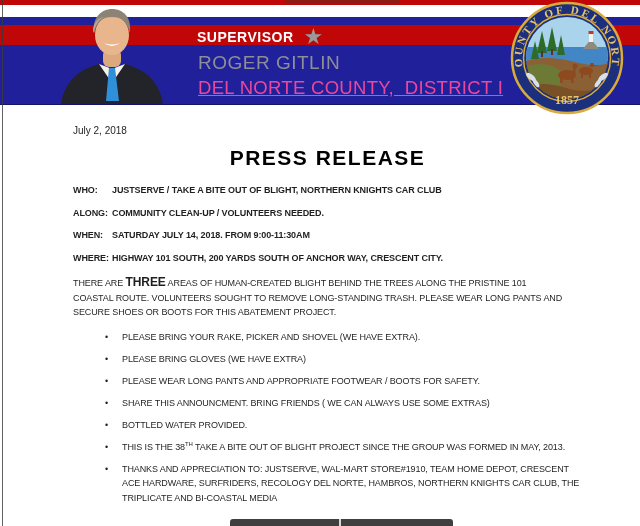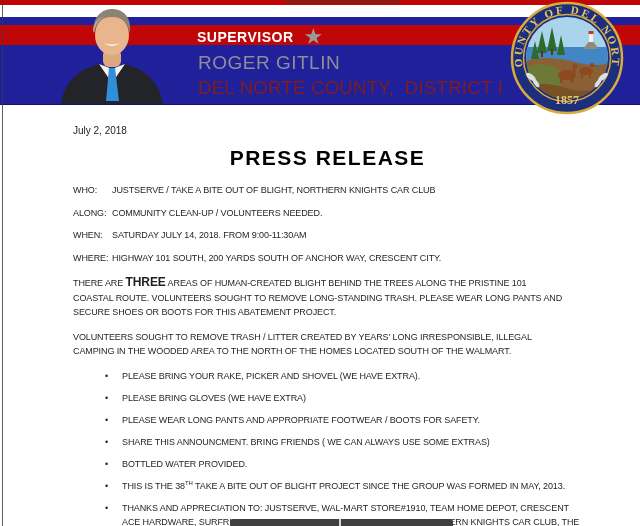--- a/index.html
+++ b/index.html
@@ -18,31 +18,31 @@
   .s3{top:17px;height:8px;background:#20209b;}
   .s4{top:25px;height:20px;background:#c00606;}
   .s5{top:45px;height:59px;background:#20209b;border-bottom:1px solid #14146b;}
   .top-notch{position:absolute;left:285px;top:0;width:115px;height:4px;background:#8e1a12;border-radius:0 0 3px 3px;z-index:6;}
 
   .banner-text{position:absolute;left:197px;top:0;z-index:8;}
   .sup-row{position:absolute;left:0;top:27px;white-space:nowrap;}
   .sup-label{font-size:14px;font-weight:bold;color:#ffffff;letter-spacing:.5px;vertical-align:middle;}
   .star{font-size:22px;color:#9a9a9a;margin-left:10px;vertical-align:middle;line-height:0;}
   .name{position:absolute;left:1px;top:52px;font-size:19px;color:#8e8e96;letter-spacing:.5px;white-space:pre;}
-  .county{position:absolute;left:1px;top:77px;font-size:18.5px;color:#7f1d1d;letter-spacing:.3px;white-space:pre;}
+  .county{position:absolute;left:1px;top:77px;font-size:18.5px;color:#ec4899;letter-spacing:.3px;white-space:pre;text-decoration:underline;}
 
   .photo{position:absolute;left:57px;top:5px;z-index:7;}
   .seal{position:absolute;left:509px;top:1px;z-index:7;}
 
   
   .doc{position:absolute;left:0;top:104px;width:640px;padding:13px 58px 0 73px;box-sizing:border-box;z-index:4;}
   .date{font-size:10px;margin:8px 0 10px 0;}
   .title{font-size:21px;font-weight:bold;letter-spacing:1.5px;text-align:center;margin:10px 0 15px 0;color:#000;}
   .caps{letter-spacing:-0.1px;}
-  .fact-row{font-size:9px;margin-bottom:12.5px;white-space:nowrap;}
+  .fact-row{font-size:9px;margin-bottom:12.5px;white-space:nowrap;font-weight:bold;}
   .fact-label{display:inline-block;width:39px;font-size:9px;}
   .para{font-size:9px;line-height:14.5px;margin:0 16px 10px 0;}
   .three{font-size:12px;font-weight:bold;}
   .bullets{list-style:none;margin:4px 0 0 0;padding:0;}
   .bullets li{position:relative;font-size:9px;line-height:14.5px;padding-left:49px;margin-bottom:7.5px;}
   .bullets li .dot{position:absolute;left:32px;top:0;font-size:9px;}
   sup.th{font-size:6px;vertical-align:super;line-height:0;}
 
   
   .bottom-bar{position:absolute;left:230px;top:519px;width:223px;height:7px;background:#3f3f3f;border-radius:3px 3px 0 0;z-index:20;display:flex;}
@@ -160,21 +160,20 @@
     </div>
     <div class="fact-row caps">
       <span class="fact-label">WHEN:</span><span>SATURDAY JULY 14, 2018. FROM 9:00-11:30AM</span>
     </div>
     <div class="fact-row caps">
       <span class="fact-label">WHERE:</span><span>HIGHWAY 101 SOUTH, 200 YARDS SOUTH OF ANCHOR WAY, CRESCENT CITY.</span>
     </div>
 
     <p class="para caps"><span>THERE ARE </span><span class="three">THREE</span><span> AREAS OF HUMAN-CREATED BLIGHT BEHIND THE TREES ALONG THE PRISTINE 101 COASTAL ROUTE. VOLUNTEERS SOUGHT TO REMOVE LONG-STANDING TRASH. PLEASE WEAR LONG PANTS AND SECURE SHOES OR BOOTS FOR THIS ABATEMENT PROJECT.</span></p>
 
-    <p class="para caps">VOLUNTEERS SOUGHT TO REMOVE TRASH / LITTER CREATED BY YEARS’ LONG IRRESPONSIBLE, ILLEGAL CAMPING IN THE WOODED AREA TO THE NORTH OF THE HOMES LOCATED SOUTH OF THE WALMART.</p>
 
     <ul class="bullets caps">
       <li><span class="dot">•</span><span>PLEASE BRING YOUR RAKE, PICKER AND SHOVEL (WE HAVE EXTRA).</span></li>
       <li><span class="dot">•</span><span>PLEASE BRING GLOVES (WE HAVE EXTRA)</span></li>
       <li><span class="dot">•</span><span>PLEASE WEAR LONG PANTS AND APPROPRIATE FOOTWEAR / BOOTS FOR SAFETY.</span></li>
       <li><span class="dot">•</span><span>SHARE THIS ANNOUNCMENT. BRING FRIENDS ( WE CAN ALWAYS USE SOME EXTRAS)</span></li>
       <li><span class="dot">•</span><span>BOTTLED WATER PROVIDED.</span></li>
       <li><span class="dot">•</span><span>THIS IS THE 38</span><sup class="th">TH</sup><span> TAKE A BITE OUT OF BLIGHT PROJECT SINCE THE GROUP WAS FORMED IN MAY, 2013.</span></li>
       <li><span class="dot">•</span><span>THANKS AND APPRECIATION TO: JUSTSERVE, WAL-MART STORE#1910, TEAM HOME DEPOT, CRESCENT ACE HARDWARE, SURFRIDERS, RECOLOGY DEL NORTE, HAMBROS, NORTHERN KNIGHTS CAR CLUB, THE TRIPLICATE AND BI-COASTAL MEDIA</span></li>
     </ul>

